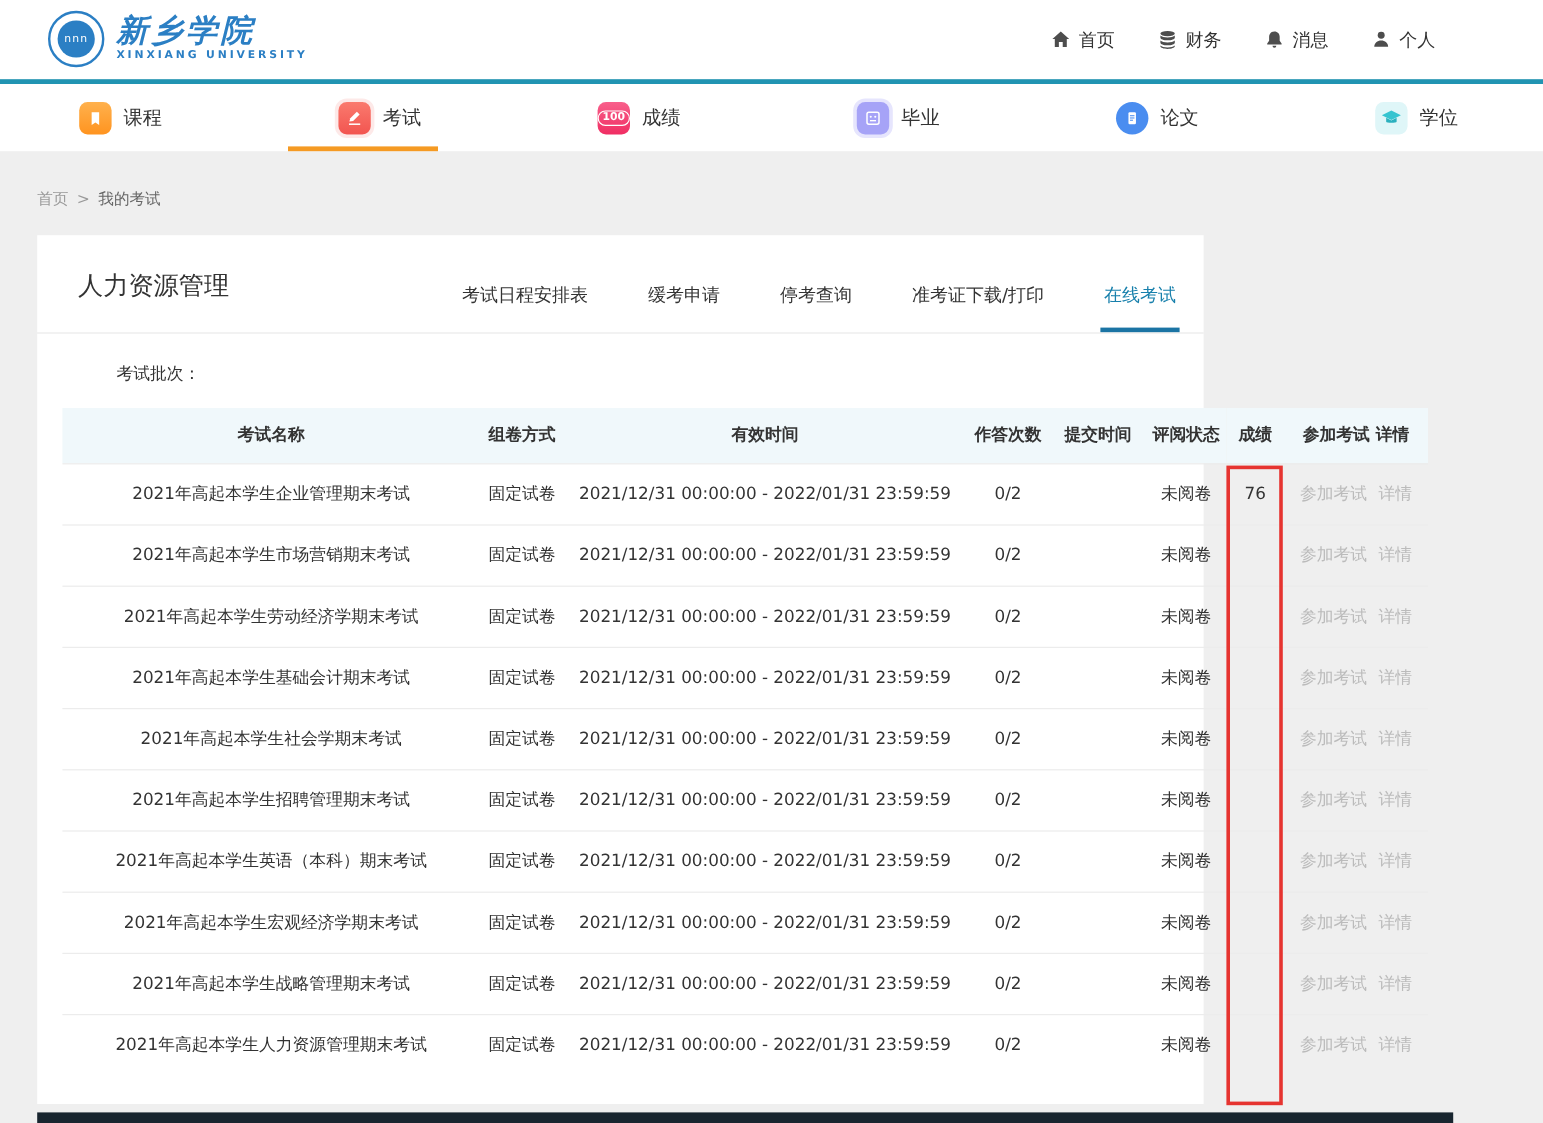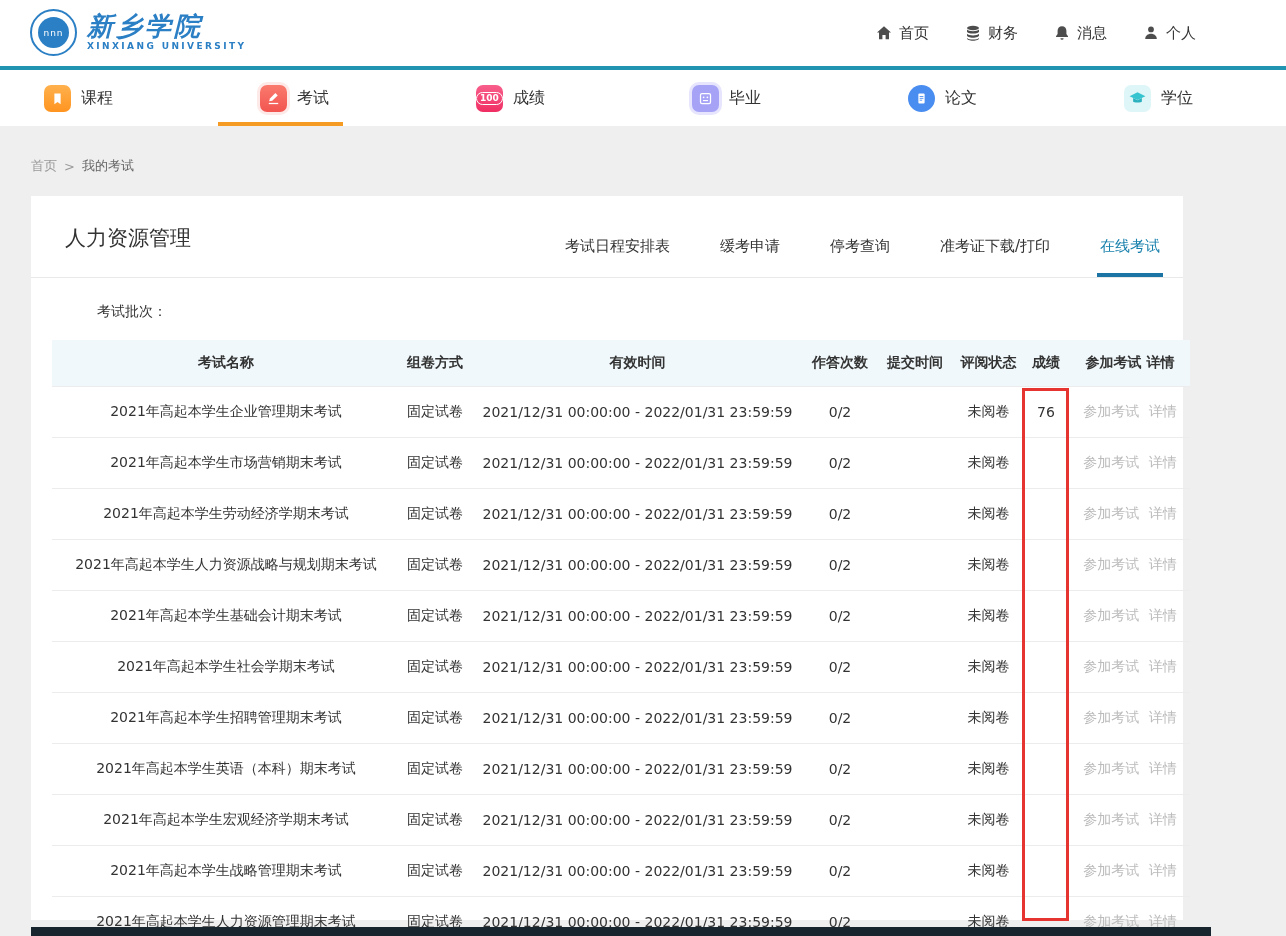--- a/index.html
+++ b/index.html
@@ -2,59 +2,59 @@
 <html><head>
 <meta charset="utf-8">
 <style>
   * { margin:0; padding:0; box-sizing:border-box; }
   html,body { width:1286px; height:936px; overflow:hidden;
     font-family:"DejaVu Sans","Liberation Sans",sans-serif; background:#efefef; }
   .stage { position:relative; width:1286px; height:936px; }
 
   
   .topbar { position:absolute; top:0; left:0; width:100%; height:66px; background:#fff; }
-  .brand { position:absolute; left:30px; top:9px; display:flex; align-items:center; gap:10px; }
+  .brand { position:absolute; left:40px; top:9px; display:flex; align-items:center; gap:10px; }
   .seal { width:47px; height:47px; border-radius:50%; border:2px solid #2b7fc4;
     display:flex; align-items:center; justify-content:center; }
   .seal-inner { width:31px; height:31px; border-radius:50%; background:#2b7fc4; color:#fff;
     font-size:9px; display:flex; align-items:center; justify-content:center; letter-spacing:1px; }
   .brand-text { display:flex; flex-direction:column; line-height:1.05; }
   .brand-zh { font-family:"DejaVu Serif","Liberation Serif",serif; font-style:italic; font-weight:bold;
     font-size:26px; color:#2b7fc4; letter-spacing:3px; }
   .brand-en { font-size:9px; font-weight:bold; color:#2b7fc4; letter-spacing:2.4px; margin-top:2px; }
   .topnav { position:absolute; right:90px; top:0; height:66px; display:flex; align-items:center; gap:36px; }
   .topnav-item { display:flex; align-items:center; gap:7px; font-size:15px; color:#333; cursor:pointer; }
   .topnav-item svg { display:block; }
 
   .teal-line { position:absolute; top:66px; left:0; width:100%; height:4px; background:#2194b2; }
 
   
   .tabbar { position:absolute; top:70px; left:0; width:100%; height:56px; background:#fff;
-    display:flex; align-items:center; padding-left:8px; gap:111px; }
+    display:flex; align-items:center; padding-left:30px; gap:111px; }
   .mtab { position:relative; height:56px; display:flex; align-items:center; gap:10px;
     font-size:16px; color:#333; cursor:pointer; }
   .mtab.active::after { content:""; position:absolute; left:-6px; right:-14px; bottom:0;
     height:4px; background:#f59a23; }
   .mtab-ic { width:27px; height:27px; border-radius:7px; display:flex; align-items:center;
     justify-content:center; flex:0 0 auto;margin-left:36px; }
   .ic-course { background:linear-gradient(180deg,#ffb14d,#ff9420); }
   .ic-exam   { background:linear-gradient(180deg,#fa7a6e,#f25550); box-shadow:0 0 0 3px #fde9e8; }
   .ic-grade  { background:linear-gradient(180deg,#f85f8b,#f02e63); color:#fff; font-size:9px; font-weight:bold; }
   .ic-grad   { background:#a6a3f7; box-shadow:0 0 0 3px #e6e5fd; }
   .ic-thesis { background:#4a8df0; border-radius:50%; }
   .ic-degree { background:#dff6f8; }
   .grade-badge { border:1.4px solid #fff; border-radius:7px; padding:1px 3px; line-height:1; }
 
   
   .crumbs { position:absolute; top:157px; left:31px; font-size:13px; color:#999;
     display:flex; gap:7px; align-items:center; }
   .crumb-current { color:#666; }
 
   
-  .card { position:absolute; left:31px; top:196px; width:1152px; bottom:16px; background:#fff; }
+  .card { position:absolute; left:31px; top:196px; width:972px; bottom:16px; background:#fff; }
   .page-title { position:absolute; left:34px; top:28px; font-size:21px; color:#333; }
   .card-divider { position:absolute; top:81px; left:0; right:0; height:1px; background:#e9e9e9; }
   .subtabs { position:absolute; right:23px; top:41px; display:flex; gap:50px; font-size:15px; color:#333; }
   .subtab { position:relative; cursor:pointer; white-space:nowrap; }
   .subtab.active { color:#1880ac; }
   .subtab.active::after { content:""; position:absolute; left:-3px; right:-3px; top:36px;
     height:4px; background:#1b74a4; }
 
   
   .filter-label { position:absolute; left:66px; top:107px; font-size:14px; color:#333; }
@@ -274,33 +274,20 @@
     <td>0/2</td>
     <td></td>
     <td>未阅卷</td>
     <td></td>
     <td class="actions">
       <span>参加考试</span>
       <span>详情</span>
     </td>
   </tr>
           <tr>
-    <td>2021年高起本学生人力资源战略与规划期末考试</td>
-    <td>固定试卷</td>
-    <td>2021/12/31 00:00:00 - 2022/01/31 23:59:59</td>
-    <td>0/2</td>
-    <td></td>
-    <td>未阅卷</td>
-    <td></td>
-    <td class="actions">
-      <span>参加考试</span>
-      <span>详情</span>
-    </td>
-  </tr>
-          <tr>
     <td>2021年高起本学生基础会计期末考试</td>
     <td>固定试卷</td>
     <td>2021/12/31 00:00:00 - 2022/01/31 23:59:59</td>
     <td>0/2</td>
     <td></td>
     <td>未阅卷</td>
     <td></td>
     <td class="actions">
       <span>参加考试</span>
       <span>详情</span>

